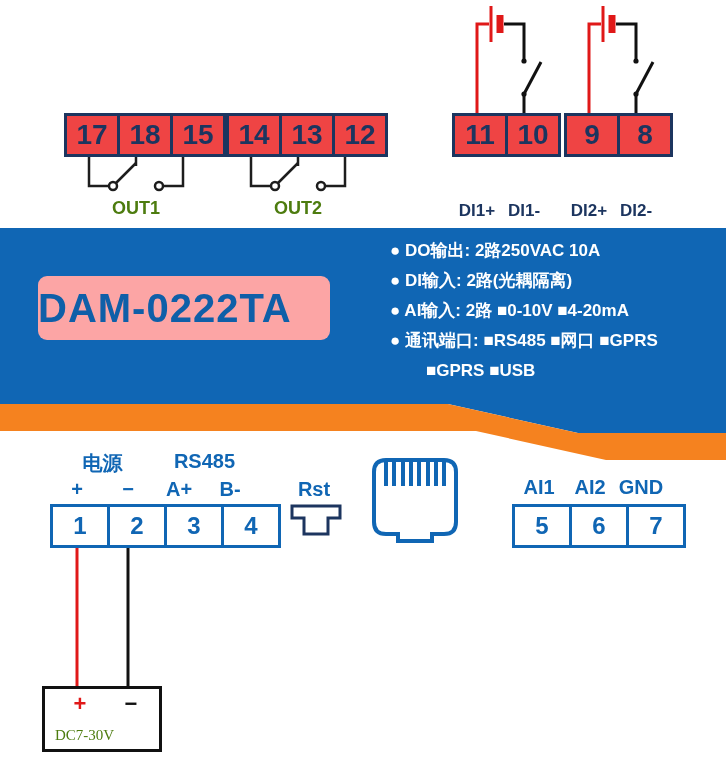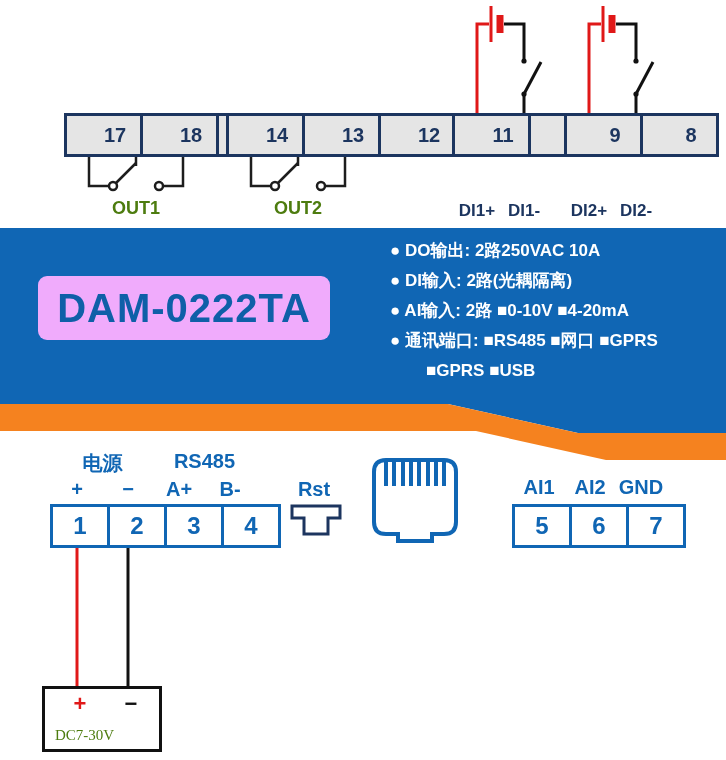--- a/index.html
+++ b/index.html
@@ -3,36 +3,36 @@
 <meta charset="utf-8">
 <style>
   html,body{margin:0;padding:0;background:#fff;}
   .stage{position:relative;width:726px;height:760px;background:#fff;overflow:hidden;
          font-family:"Liberation Sans",sans-serif;}
   .layer{position:absolute;left:0;top:0;z-index:1;}
   .abs{position:absolute;z-index:2;}
 
   
   .tstrip{display:flex;}
-  .tcell{width:50px;height:38px;margin-left:-3px;border:3px solid #1c355f;background:#e5e5e5;
+  .tcell{width:50px;height:38px;margin-left:-3px;border:3px solid #1c355f;background:#ef4444;
          display:flex;align-items:center;justify-content:center;
-         font-size:20px;font-weight:bold;color:#1c355f;padding-left:23px;}
+         font-size:28px;font-weight:bold;color:#1c355f;}
   .tstrip .tcell:first-child{margin-left:0;}
 
   
   .bcell{width:54px;height:38px;margin-left:-3px;border:3px solid #1066b4;background:#fff;
          display:flex;align-items:center;justify-content:center;
          font-size:24px;font-weight:bold;color:#1066b4;}
   .tstrip .bcell:first-child{margin-left:0;}
 
   .dilabel{width:60px;text-align:center;font-size:17px;font-weight:bold;color:#1c355f;margin-top:38px;}
   .outlabel{width:66px;text-align:center;font-size:18px;font-weight:bold;color:#4d7c0f;}
 
-  .damBox{left:38px;top:276px;width:292px;height:64px;background:#f0abfc;border-radius:9px;
-          display:flex;align-items:center;justify-content:center;}
+  .damBox{left:38px;top:276px;width:292px;height:64px;background:#fca5a5;border-radius:9px;
+          display:flex;align-items:center;justify-content:flex-start;}
   .damText{font-size:40px;font-weight:bold;color:#0f5fa8;letter-spacing:1px;}
 
   .specs{left:390px;top:240px;width:332px;color:#fff;font-size:17px;font-weight:bold;}
   .specs .spec{line-height:21px;margin-bottom:9px;white-space:nowrap;}
   .specs .spec:last-child{padding-left:36px;}
 
   .blab{font-size:20px;font-weight:bold;color:#1066b4;text-align:center;}
 
   .battBox{left:42px;top:686px;width:114px;height:60px;background:#fff;border:3px solid #111;}
   .battPlus{position:absolute;left:24px;top:2px;width:22px;text-align:center;

